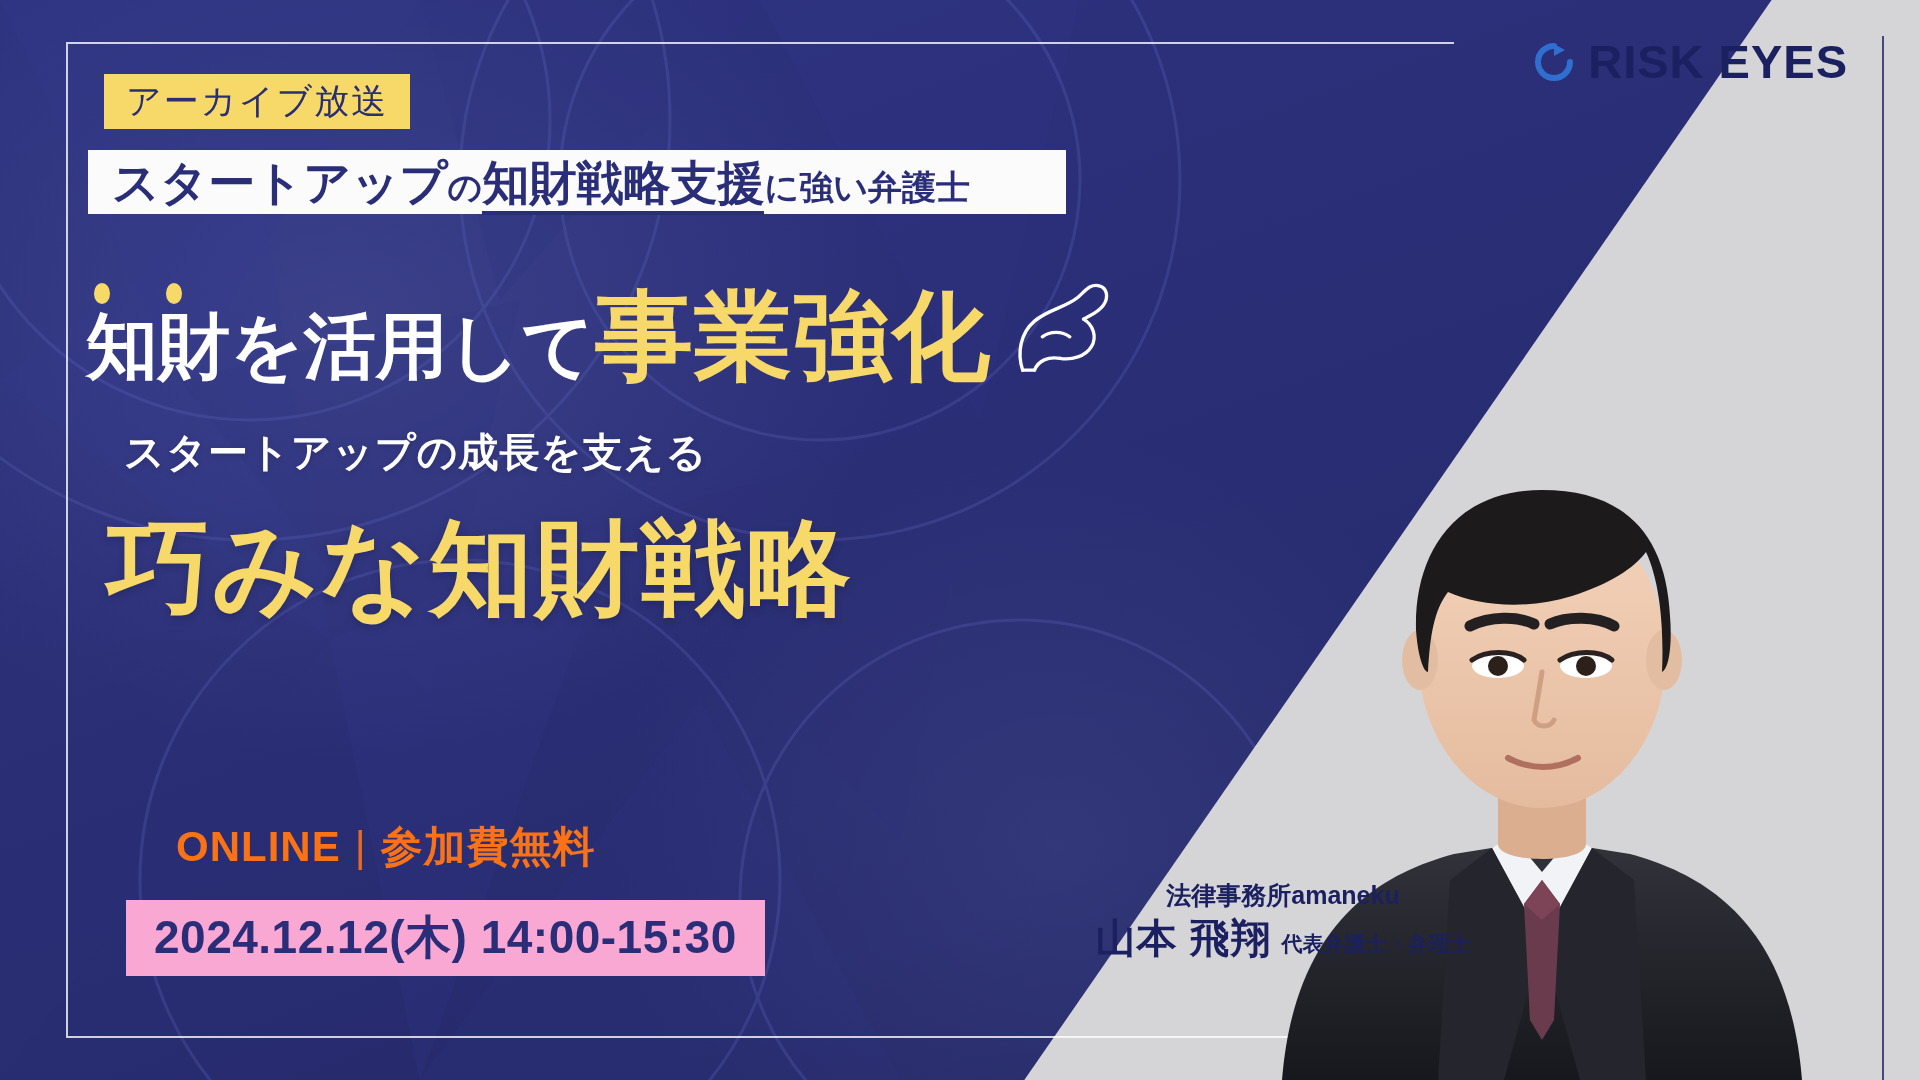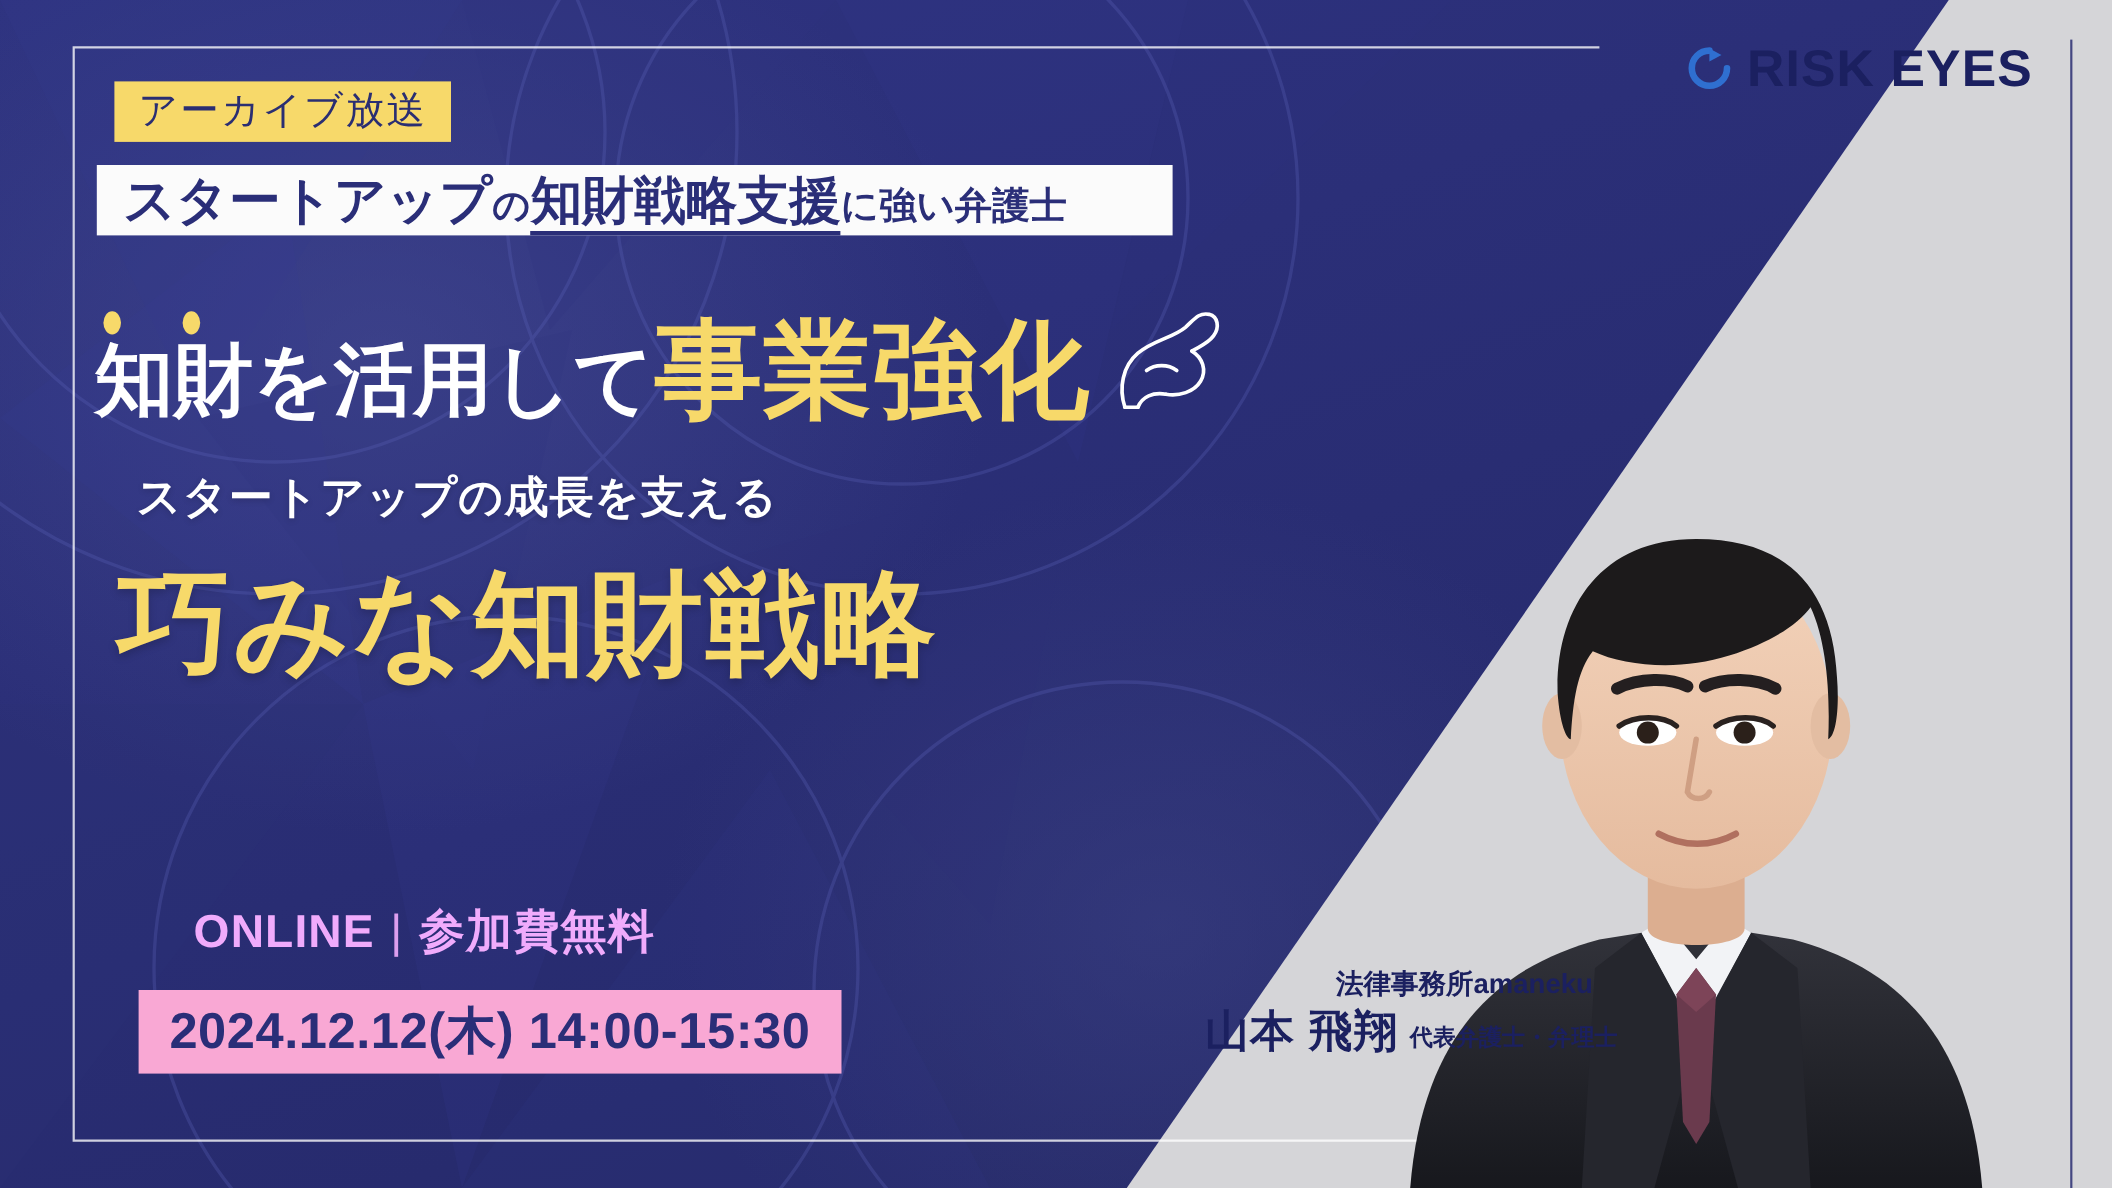--- a/index.html
+++ b/index.html
@@ -213,21 +213,21 @@
     white-space: nowrap;
     line-height: 1;
     text-shadow: 0 3px 8px rgba(0,0,0,0.18);
   }
 
   
   .online {
     position: absolute;
     left: 176px;
     top: 826px;
-    color: #f0abfc;
+    color: #f97316;
     font-size: 42px;
     font-weight: 700;
     letter-spacing: 1px;
     white-space: nowrap;
     line-height: 1;
     display: flex;
     align-items: flex-start;
     gap: 14px;
   }
   .online .bar { font-weight: 400; opacity: 0.9; }
@@ -245,21 +245,21 @@
     padding: 14px 28px 16px 28px;
     line-height: 1;
     white-space: nowrap;
   }
 
   
   .speaker {
     position: absolute;
     left: 1118px;
     top: 880px;
-    text-align: right;
+    text-align: center;
     width: 330px;
     color: #1b2060;
   }
   .speaker-firm {
     font-size: 25px;
     font-weight: 700;
     letter-spacing: 0px;
     line-height: 1.2;
     white-space: nowrap;
   }

